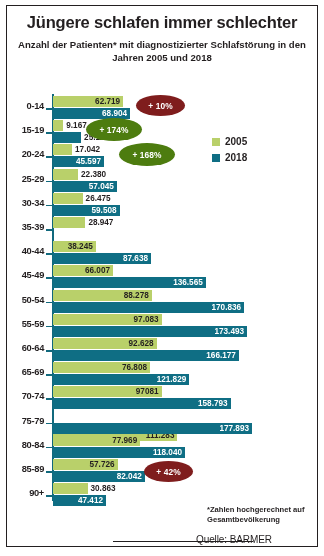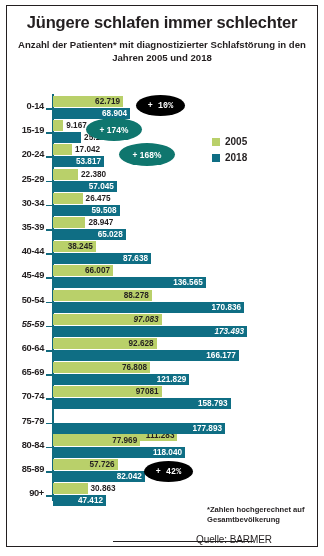--- a/index.html
+++ b/index.html
@@ -134,22 +134,22 @@
     position: absolute;
     border-radius: 50%;
     color: #ffffff;
     font-size: 8.4px;
     font-weight: bold;
     display: flex;
     align-items: center;
     justify-content: center;
     letter-spacing: 0.1px;
   }
-  .bubble.cyan { background: #000000; font-family: Liberation Mono, monospace; }
-  .bubble.pink { background: #0f766e; }
+  .bubble.cyan { background: #7f1d1d; }
+  .bubble.pink { background: #4d7c0f; }
 
   
   .legend {
     position: absolute;
     left: 212px;
     top: 136px;
   }
   .legend-item {
     display: flex;
     align-items: center;
@@ -229,21 +229,21 @@
           <span class="bar-value outside">25.116</span>
         </div>
       </div>
       <div class="row" style="top: 50.4px;">
         <div class="row-label">20-24</div>
         <div class="tick"></div>
         <div class="bar y2005" style="width: 19.064px;">
           <span class="bar-value outside">17.042</span>
         </div>
         <div class="bar y2018" style="width: 51.0071px;">
-          <span class="bar-value">53.817</span>
+          <span class="bar-value">45.597</span>
         </div>
       </div>
       <div class="row" style="top: 74.6px;">
         <div class="row-label">25-29</div>
         <div class="tick"></div>
         <div class="bar y2005" style="width: 25.0354px;">
           <span class="bar-value outside">22.380</span>
         </div>
         <div class="bar y2018" style="width: 63.8134px;">
           <span class="bar-value">57.045</span>
@@ -258,23 +258,20 @@
         <div class="bar y2018" style="width: 66.5686px;">
           <span class="bar-value">59.508</span>
         </div>
       </div>
       <div class="row" style="top: 123px;">
         <div class="row-label">35-39</div>
         <div class="tick"></div>
         <div class="bar y2005" style="width: 32.3816px;">
           <span class="bar-value outside">28.947</span>
         </div>
-        <div class="bar y2018" style="width: 72.7436px;">
-          <span class="bar-value">65.028</span>
-        </div>
       </div>
       <div class="row" style="top: 147.2px;">
         <div class="row-label">40-44</div>
         <div class="tick"></div>
         <div class="bar y2005" style="width: 42.7828px;">
           <span class="bar-value">38.245</span>
         </div>
         <div class="bar y2018" style="width: 98.0362px;">
           <span class="bar-value">87.638</span>
         </div>
@@ -292,21 +289,21 @@
       <div class="row" style="top: 195.6px;">
         <div class="row-label">50-54</div>
         <div class="tick"></div>
         <div class="bar y2005" style="width: 98.7522px;">
           <span class="bar-value">88.278</span>
         </div>
         <div class="bar y2018" style="width: 191.106px;">
           <span class="bar-value">170.836</span>
         </div>
       </div>
-      <div class="row" style="top: 219.8px; font-style: italic;">
+      <div class="row" style="top: 219.8px;">
         <div class="row-label">55-59</div>
         <div class="tick"></div>
         <div class="bar y2005" style="width: 108.602px;">
           <span class="bar-value">97.083</span>
         </div>
         <div class="bar y2018" style="width: 194.078px;">
           <span class="bar-value">173.493</span>
         </div>
       </div>
       <div class="row" style="top: 244px; padding-left: 16px;">
@@ -338,21 +335,21 @@
         <div class="bar y2018" style="width: 177.634px;">
           <span class="bar-value">158.793</span>
         </div>
       </div>
       <div class="row" style="top: 316.6px;">
         <div class="row-label">75-79</div>
         <div class="tick"></div>
         <div class="bar y2005" style="width: 124.487px; margin-top: 19px;">
           <span class="bar-value">111.283</span>
         </div>
-        <div class="bar y2018" style="width: 172px;">
+        <div class="bar y2018" style="width: 199px;">
           <span class="bar-value">177.893</span>
         </div>
       </div>
       <div class="row" style="top: 340.8px;">
         <div class="row-label">80-84</div>
         <div class="tick"></div>
         <div class="bar y2005" style="width: 87.22px;">
           <span class="bar-value">77.969</span>
         </div>
         <div class="bar y2018" style="width: 132.045px;">

